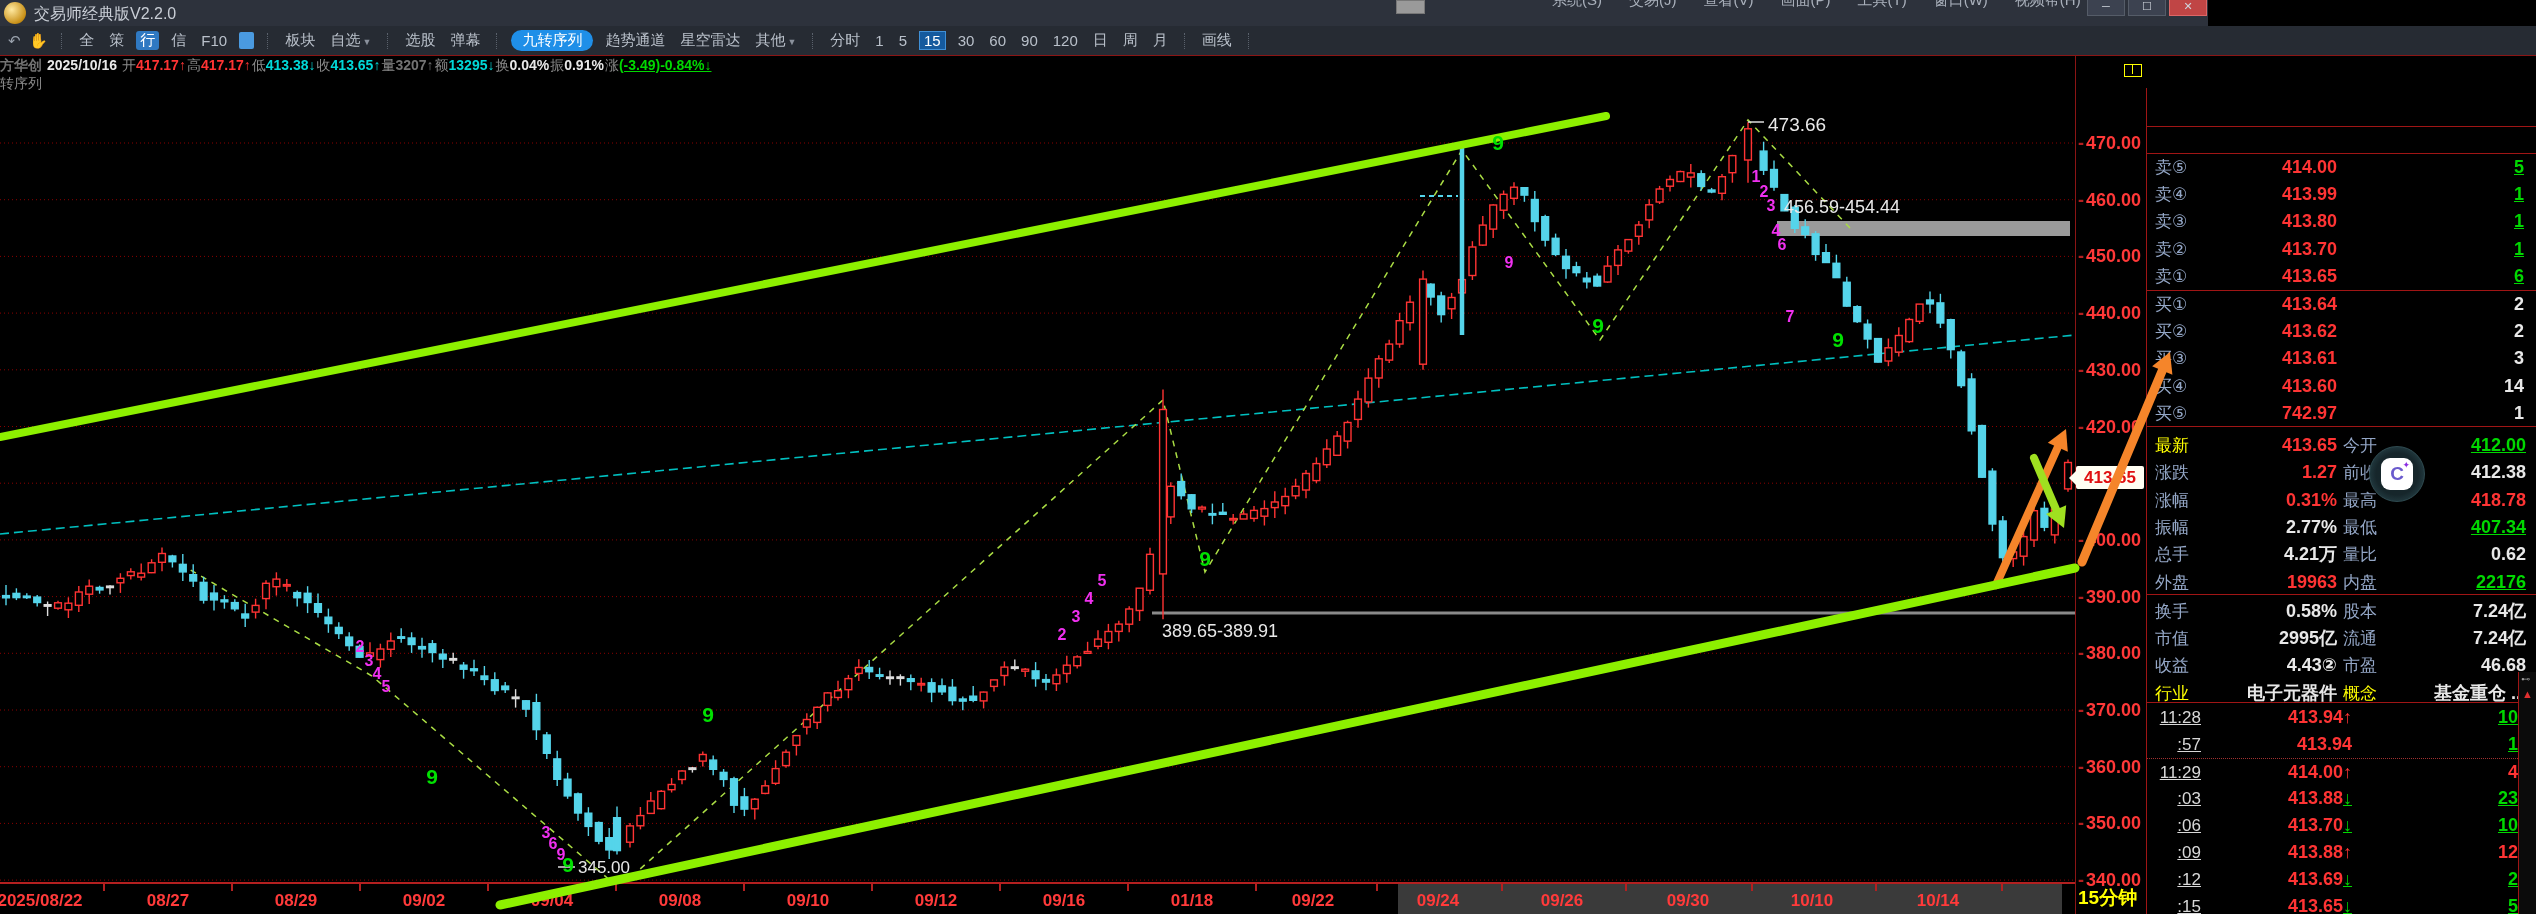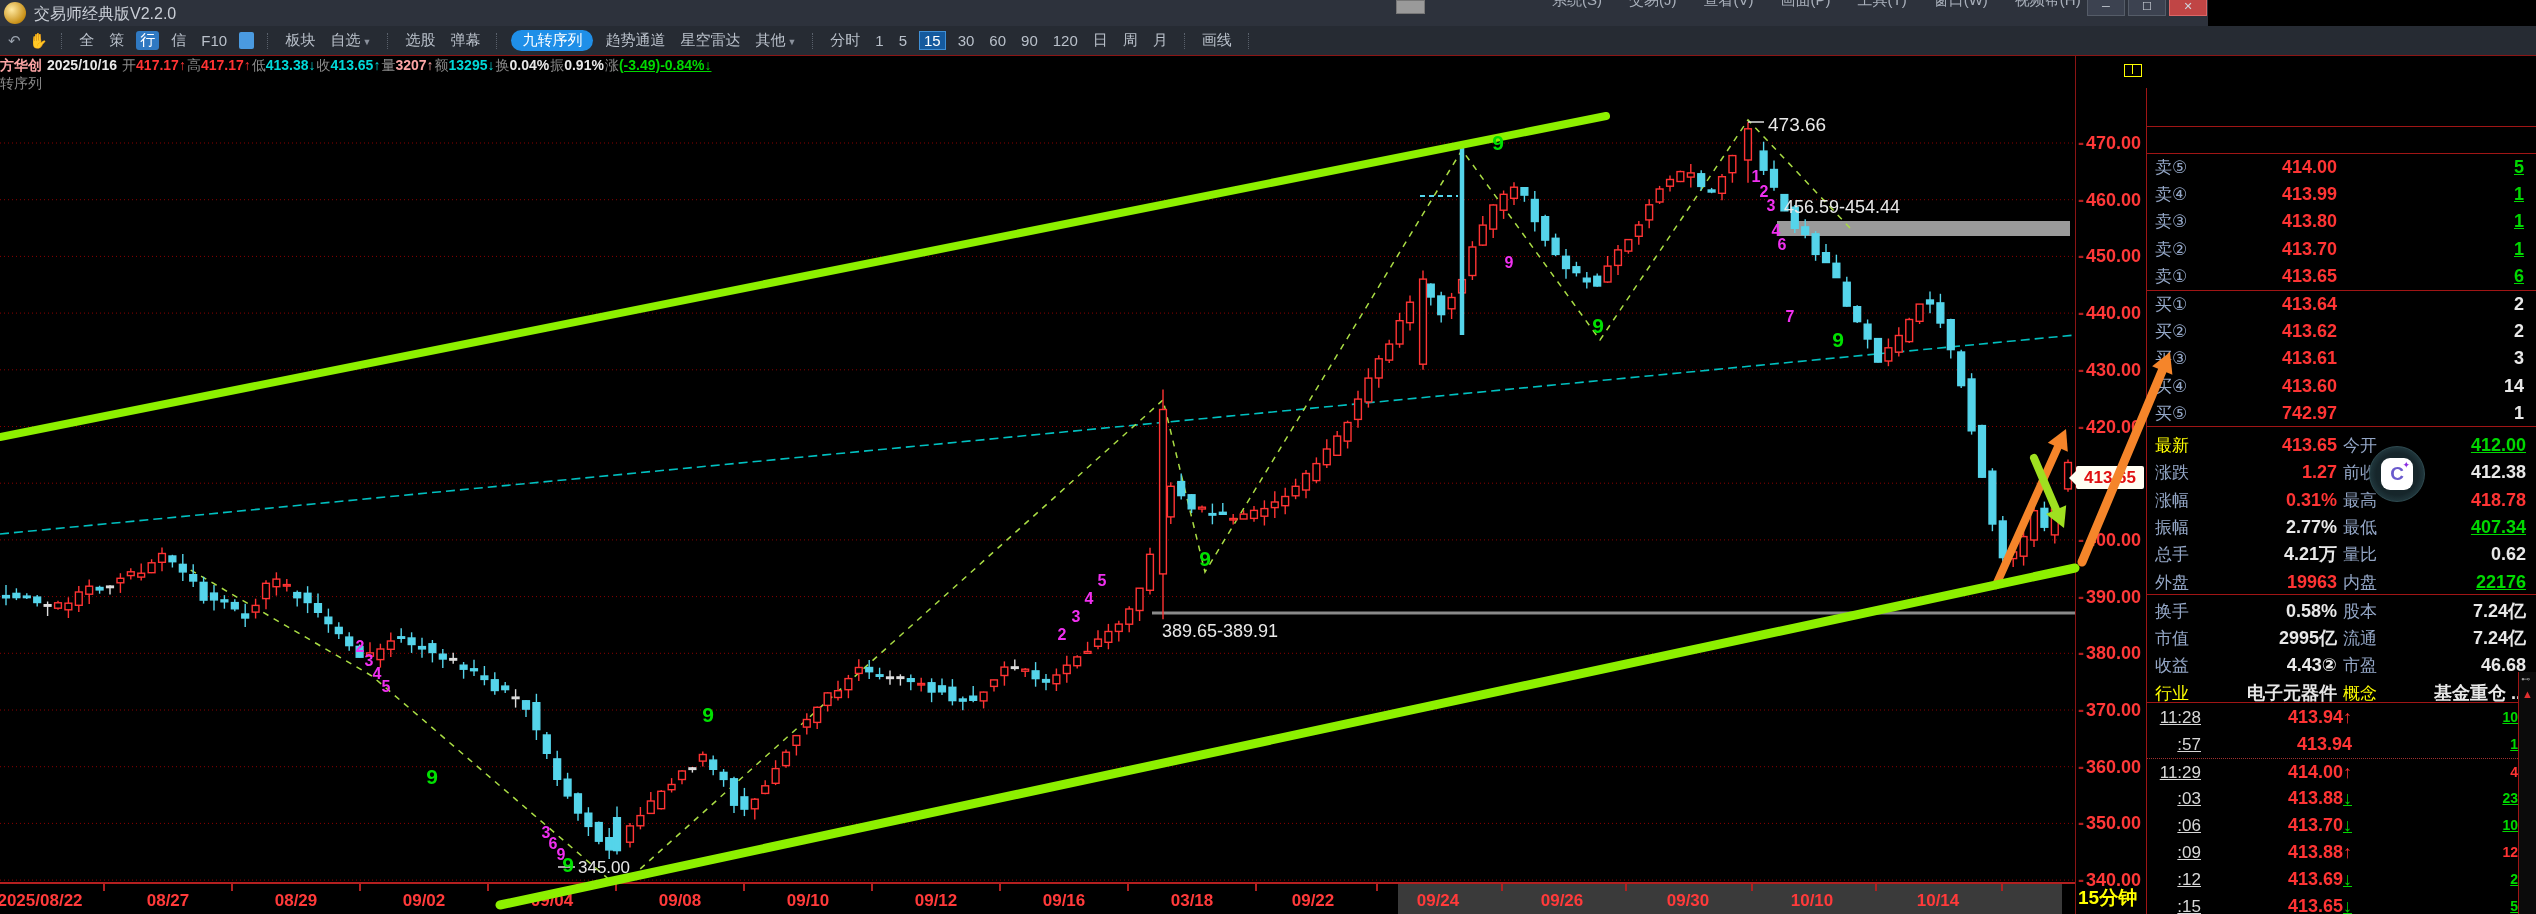--- a/index.html
+++ b/index.html
@@ -24,21 +24,21 @@
   .tb-btn.bluechip{background:#2f79c2;color:#fff;border-radius:3px;padding:0 4px;}
   .tb-btn.bluesq{background:#4a9ae0;color:#4a9ae0;border-radius:2px;padding:0 5px;}
   .tb-btn.pill{background:#1f8fe8;color:#fff;border-radius:11px;padding:1px 11px;}
   .tb-btn.selnum{background:#155a9e;color:#fff;border:1px solid #3f8fd6;padding:0 4px;}
   .caret{font-size:9px;color:#8a919c;margin-left:2px;}
   .redline{position:absolute;left:0;top:55px;width:2536px;height:1px;background:#8b1515;z-index:4;}
   
   .infobar{position:absolute;left:0;top:57px;height:15px;display:flex;gap:1px;font-size:14px;font-weight:700;white-space:nowrap;z-index:3;}
   .infobar .k{color:#8a8a8a;font-weight:400;}
   .sub-label{position:absolute;left:0;top:75px;color:#8a8a8a;font-size:14px;z-index:3;}
-  .w{color:#e8e8e8;} .r{color:#ff3434;} .g{color:#00d800;text-decoration:underline;} .y{color:#fca5a5;} .c{color:#00d8d8;} .yy{color:#ffff00;}
+  .w{color:#e8e8e8;} .r{color:#ff3434;} .g{color:#00d800;text-decoration:underline;} .y{color:#737373;} .c{color:#00d8d8;} .yy{color:#ffff00;}
   
   .chartwrap{position:absolute;left:0;top:56px;width:2075px;height:826px;z-index:1;}
   
   .vaxis-border{position:absolute;left:2075px;top:56px;width:1px;height:858px;background:#8b1515;z-index:2;}
   .yaxis-lab{position:absolute;color:#ff3838;font-size:18px;font-weight:700;z-index:2;letter-spacing:0;}
   .yaxis-lab i{font-style:normal;color:#b32020;margin-right:2px;}
   .split-icon{position:absolute;left:2124px;top:64px;width:16px;height:11px;border:1px solid #ffff00;z-index:2;}
   .split-icon div{position:absolute;left:7px;top:0;width:1px;height:9px;background:#ffff00;}
   .pricetag{position:absolute;left:2076px;top:466px;width:68px;height:23px;background:#fffef2;border-radius:2px;color:#e01010;font-weight:700;font-size:17px;text-align:center;line-height:23px;z-index:3;}
   .pricetag::before{content:"";position:absolute;left:-7px;top:5px;border:7px solid transparent;border-right-color:#fffef2;border-left:0;}
@@ -60,21 +60,21 @@
   .psuff{color:#c8d8f0;font-size:21px;font-weight:700;}
   .dp-lab{position:absolute;left:8px;}
   .dp-price{position:absolute;left:40px;width:150px;text-align:right;font-weight:700;font-size:18px;}
   .dp-vol{position:absolute;right:12px;font-weight:700;font-size:18px;}
   .st-k{position:absolute;left:8px;}
   .st-v{position:absolute;left:30px;width:160px;text-align:right;font-weight:700;font-size:18px;}
   .st-k2{position:absolute;left:196px;}
   .st-v2{position:absolute;right:10px;font-weight:700;font-size:18px;}
   .tk-t{position:absolute;left:4px;width:50px;text-align:right;color:#d8d8d8;text-decoration:underline;}
   .tk-p{position:absolute;left:60px;width:145px;text-align:right;font-weight:700;font-size:18px;}
-  .tk-v{position:absolute;right:18px;font-weight:700;font-size:14px;}
+  .tk-v{position:absolute;right:18px;font-weight:700;font-size:18px;}
   .tk-div{border-top:1px dotted #a03030;}
   .tickscroll{position:absolute;left:2518px;top:672px;width:18px;height:242px;background:#0b0b0b;border-left:1px solid #a01515;z-index:3;}
   .scr-ico{position:absolute;left:2px;top:2px;color:#9a9a9a;font-size:9px;}
   .scr-up{position:absolute;left:3px;top:16px;color:#e03030;font-size:11px;}
   
   .overlay{position:absolute;left:0;top:0;width:2536px;height:914px;z-index:5;pointer-events:none;}
   .capture{position:absolute;left:2369px;top:446px;width:54px;height:54px;border-radius:50%;z-index:6;cursor:pointer;
            background:radial-gradient(circle,#16262b 55%,#223a40 75%,#0a1214);border:1px solid #2f4a50;
            display:flex;align-items:center;justify-content:center;box-shadow:0 0 8px rgba(0,0,0,.8);}
   .cap-inner{width:32px;height:32px;background:#fff;border-radius:9px;display:flex;align-items:center;justify-content:center;
@@ -651,21 +651,21 @@
       <div class="dlab" style="left: 552px;">09/04</div>
       <div class="dtick" style="left: 615px;"></div>
       <div class="dlab" style="left: 680px;">09/08</div>
       <div class="dtick" style="left: 743px;"></div>
       <div class="dlab" style="left: 808px;">09/10</div>
       <div class="dtick" style="left: 871px;"></div>
       <div class="dlab" style="left: 936px;">09/12</div>
       <div class="dtick" style="left: 999px;"></div>
       <div class="dlab" style="left: 1064px;">09/16</div>
       <div class="dtick" style="left: 1127px;"></div>
-      <div class="dlab" style="left: 1192px;">03/18</div>
+      <div class="dlab" style="left: 1192px;">01/18</div>
       <div class="dtick" style="left: 1255px;"></div>
       <div class="dlab" style="left: 1313px;">09/22</div>
       <div class="dtick" style="left: 1376px;"></div>
       <div class="dlab" style="left: 1438px;">09/24</div>
       <div class="dtick" style="left: 1501px;"></div>
       <div class="dlab" style="left: 1562px;">09/26</div>
       <div class="dtick" style="left: 1625px;"></div>
       <div class="dlab" style="left: 1688px;">09/30</div>
       <div class="dtick" style="left: 1751px;"></div>
       <div class="dlab" style="left: 1812px;">10/10</div>

